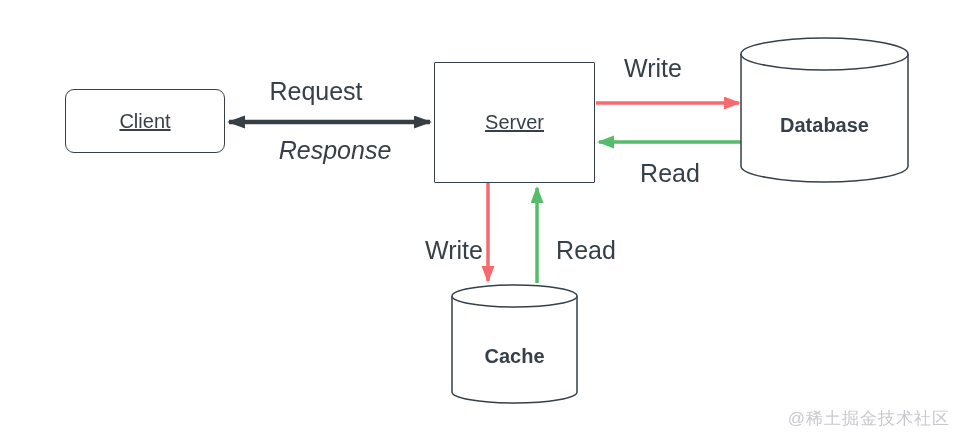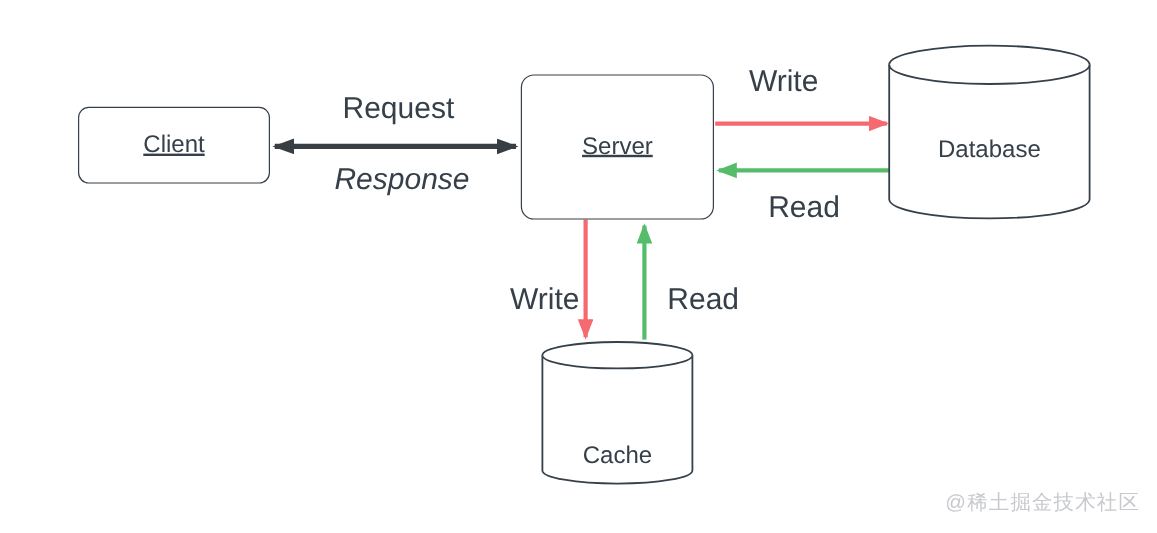--- a/index.html
+++ b/index.html
@@ -40,51 +40,51 @@
     border: 1.5px solid var(--shape-border);
     border-radius: 9px;
     background: #fff;
     display: flex;
     align-items: center;
     justify-content: center;
     font-size: 20px;
     text-decoration: underline;
   }
   .node-client { left: 65px; top: 89px; width: 160px; height: 64px; }
-  .node-server { left: 434px; top: 62px; width: 161px; height: 121px; border-radius: 11px; }
+  .node-server { left: 434px; top: 62px; width: 161px; height: 121px; border-radius: 1px; }
 
-  .node-cyl { background: transparent; }
+  .node-cyl { background: transparent; font-weight: bold; }
   .node-database { left: 741px; top: 38px; width: 167px; height: 144px; }
   .node-cache    { left: 452px; top: 285px; width: 125px; height: 118px; }
   .node-cyl svg { position: absolute; left: 0; top: 0; overflow: visible; }
   .cyl-shape {
     fill: #fff;
     stroke: var(--shape-border);
     stroke-width: 1.5;
   }
   .cyl-label {
     position: absolute;
     left: 0; top: 0;
     width: 100%; height: 100%;
     display: flex;
     align-items: center;
     justify-content: center;
     font-size: 20px;
   }
   .node-database .cyl-label { padding-top: 30px; }
-  .node-cache    .cyl-label { padding-top: 24px; margin-top: 24px; }
+  .node-cache    .cyl-label { padding-top: 24px; }
 
   .edge-label {
     position: absolute;
     transform: translate(-50%, -50%);
     font-size: 25px;
     color: var(--label-text);
     white-space: nowrap;
   }
-  .lbl-request    { left: 332px; top: 91px; }
+  .lbl-request    { left: 316px; top: 91px; }
   .lbl-response   { left: 335px; top: 150px; font-style: italic; }
   .lbl-db-write   { left: 653px; top: 68px; }
   .lbl-db-read    { left: 670px; top: 173px; }
   .lbl-cache-write{ left: 454px; top: 250px; }
   .lbl-cache-read { left: 586px; top: 250px; }
 
   .watermark {
     position: absolute;
     right: 14px;
     top: 407px;

